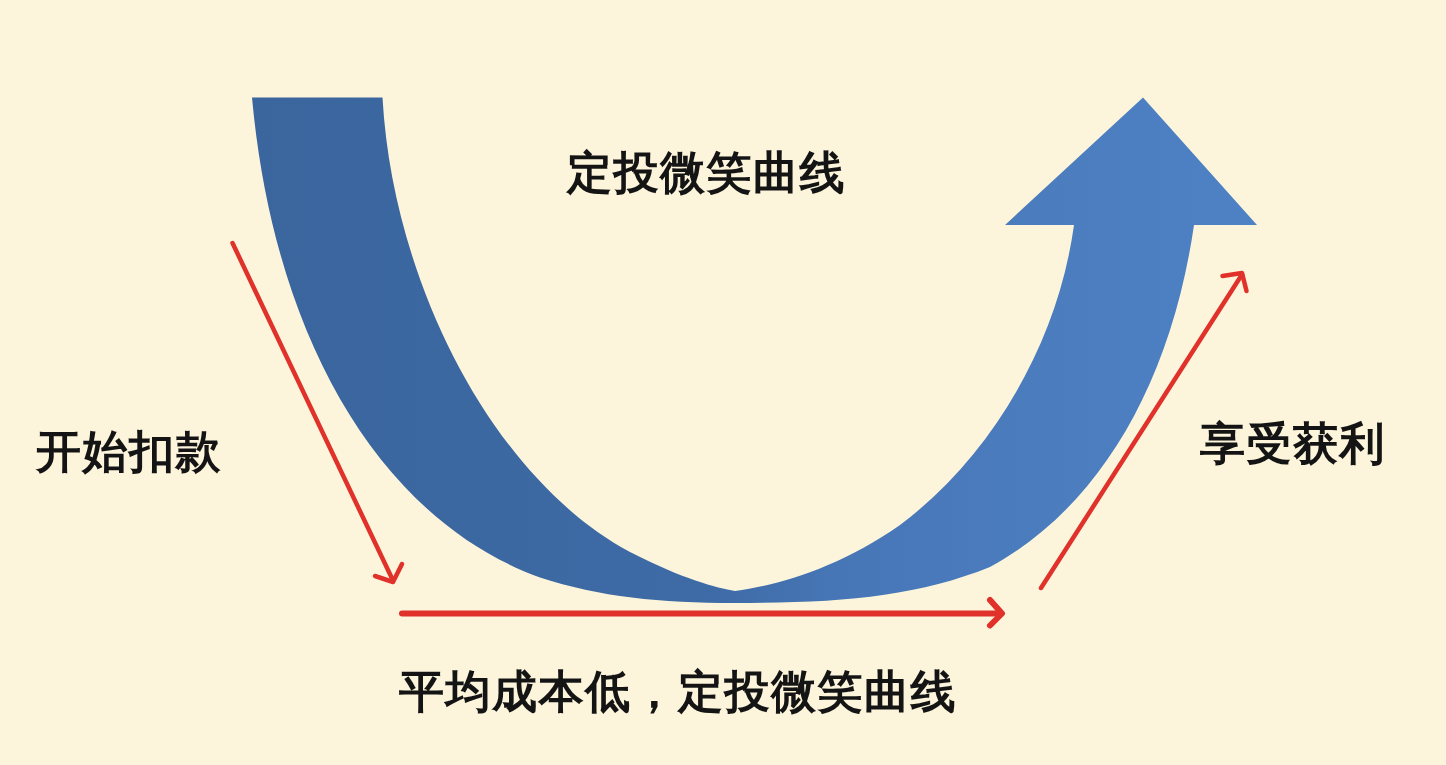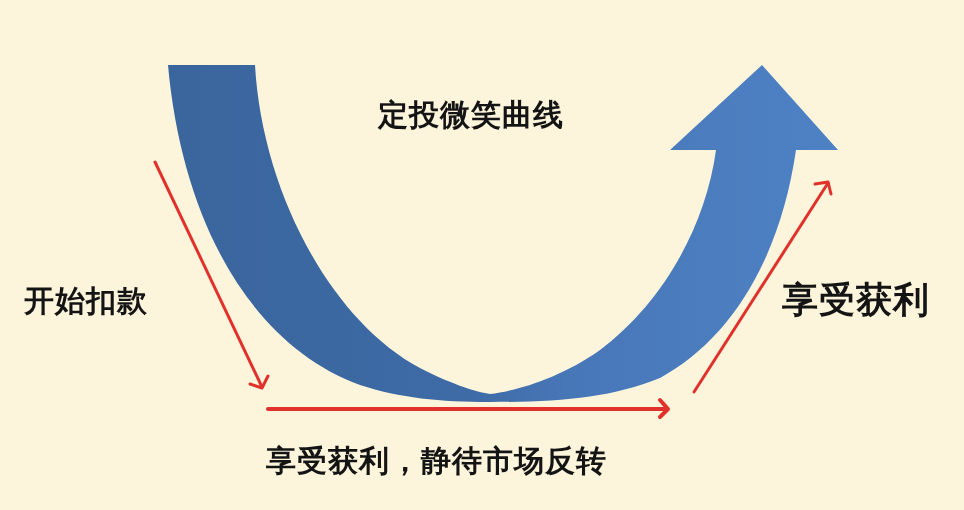--- a/index.html
+++ b/index.html
@@ -32,23 +32,23 @@
       left: 378px;
       top: 95px;
       font-size: 30px;
     }
     .label-left {
       left: 24px;
       top: 281px;
       font-size: 30px;
     }
     .label-right {
-      left: 782px;
+      left: 800px;
       top: 276px;
-      font-size: 36px;
+      font-size: 30px;
     }
     .label-bottom {
       left: 266px;
       top: 441px;
       font-size: 30px;
     }
   </style>
 </head>
 <body>
 
@@ -92,14 +92,14 @@
   </g>
 
   <g stroke="#E0322B" stroke-width="3" fill="none" stroke-linecap="round" stroke-linejoin="round">
     <line x1="694" y1="392" x2="828" y2="183"></line>
     <polyline points="815,184 828,182 831,194"></polyline>
   </g>
 </svg>
 
 <div class="label title">定投微笑曲线</div>
 <div class="label label-left">开始扣款</div>
-<div class="label label-bottom">享受获利，静待市场反转</div>
+<div class="label label-bottom">平均成本低，定投微笑曲线</div>
 <div class="label label-right">享受获利</div>
 
 </body></html>

